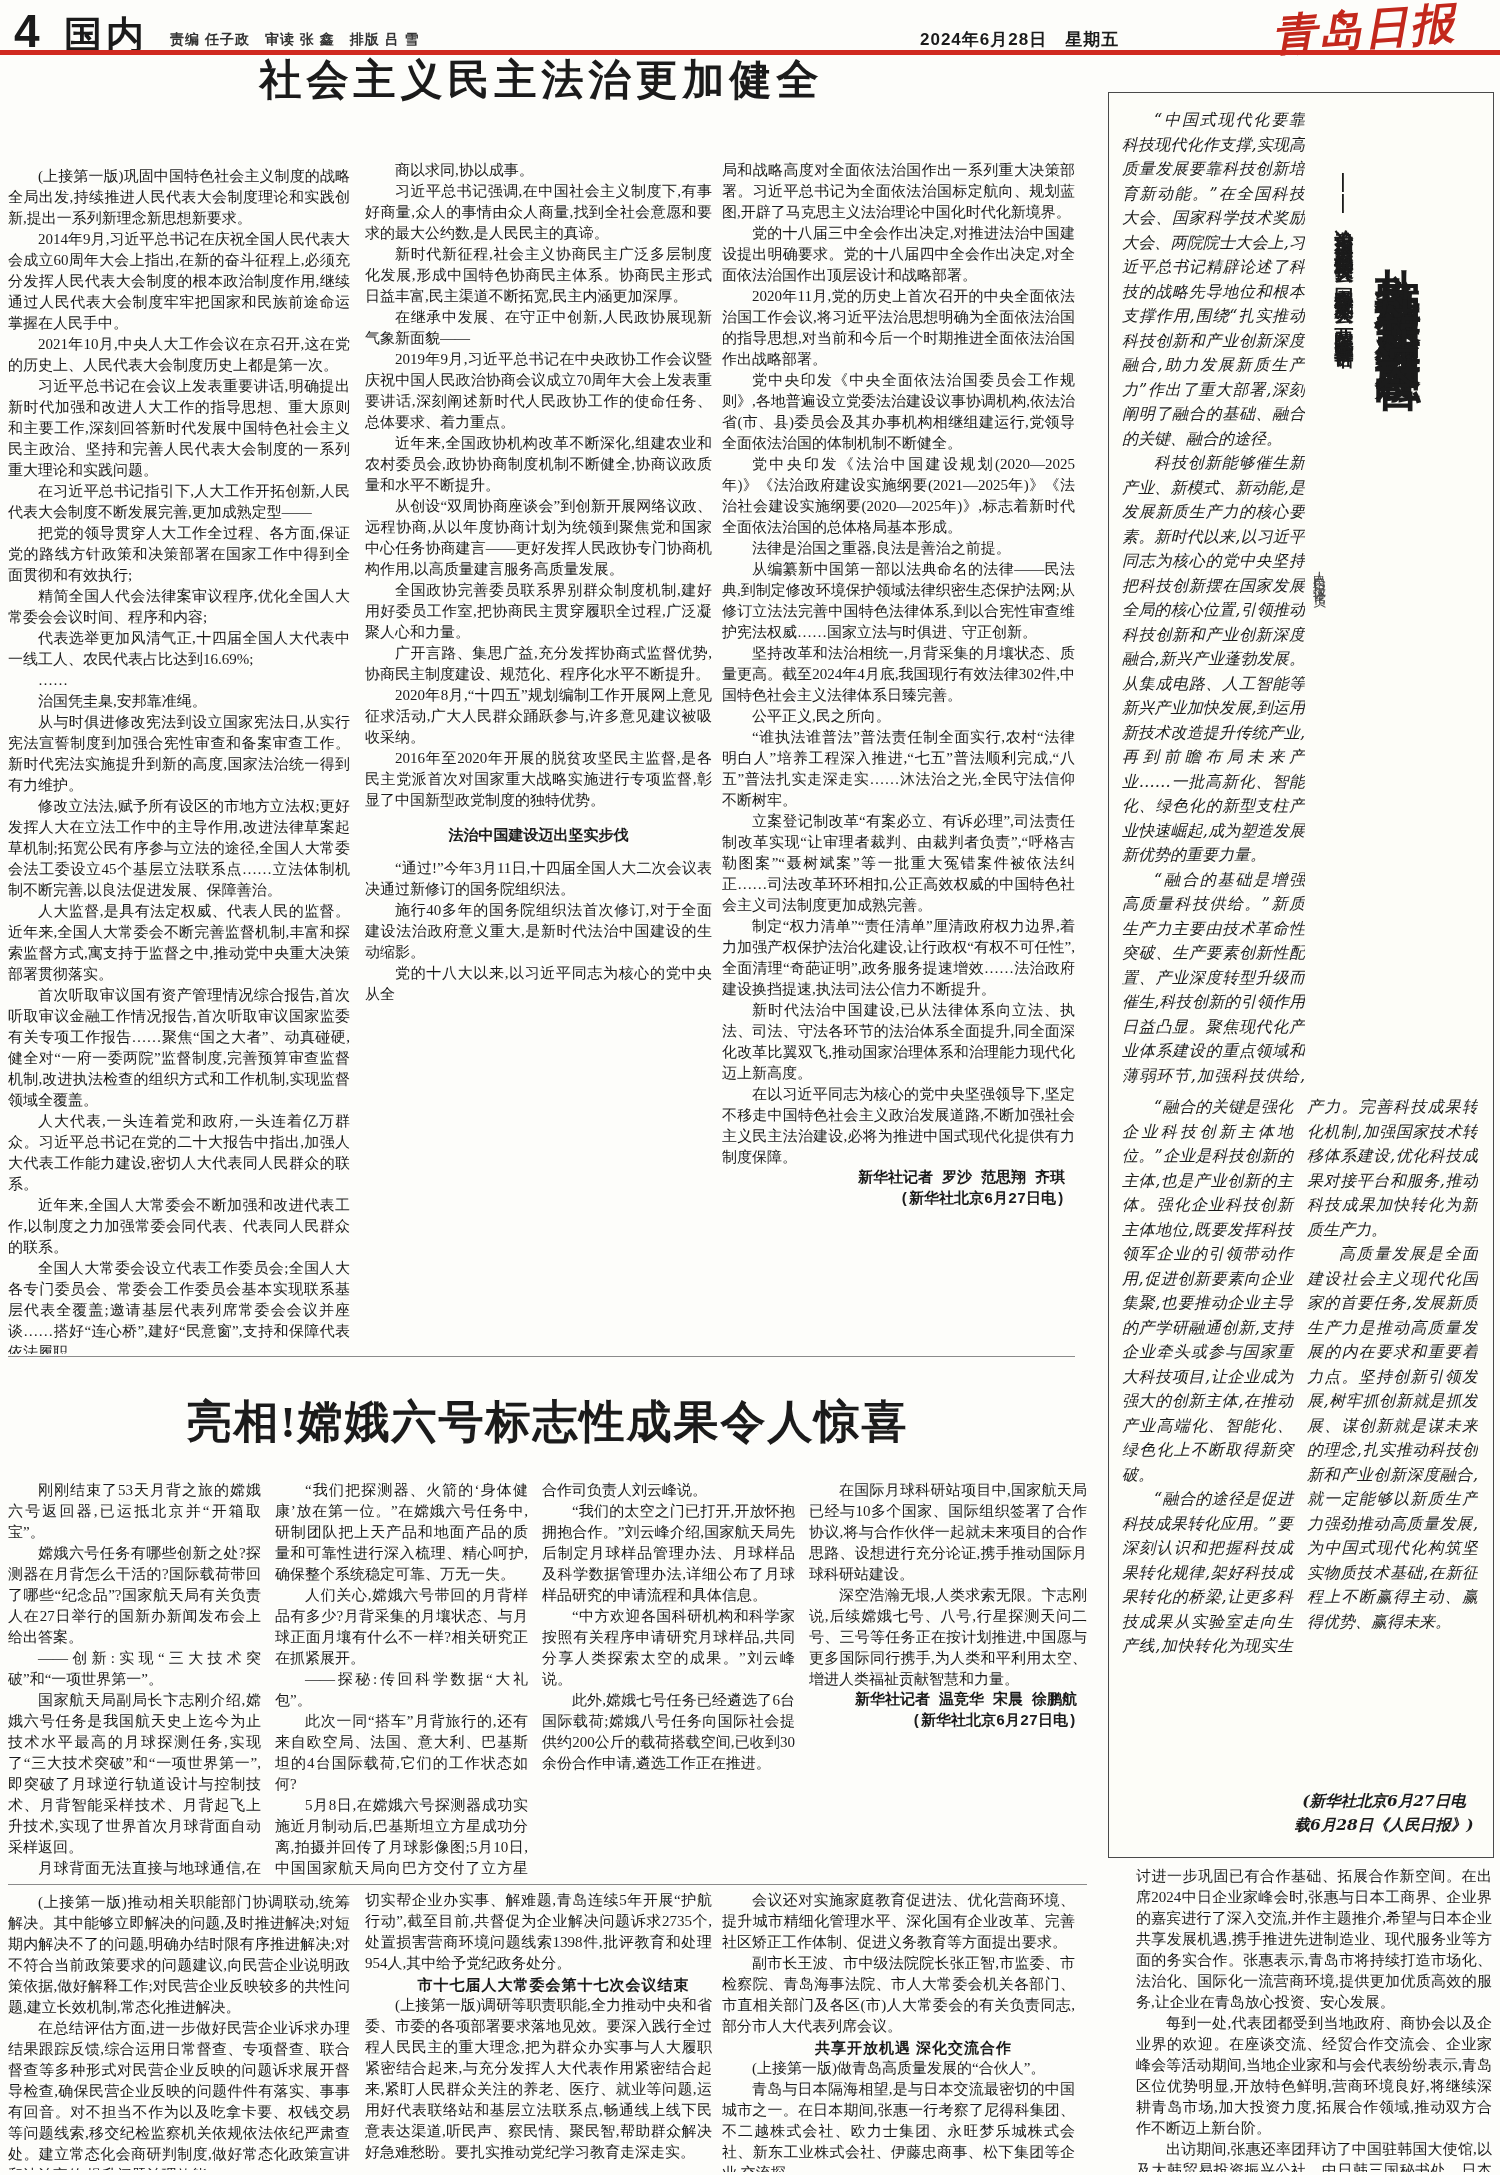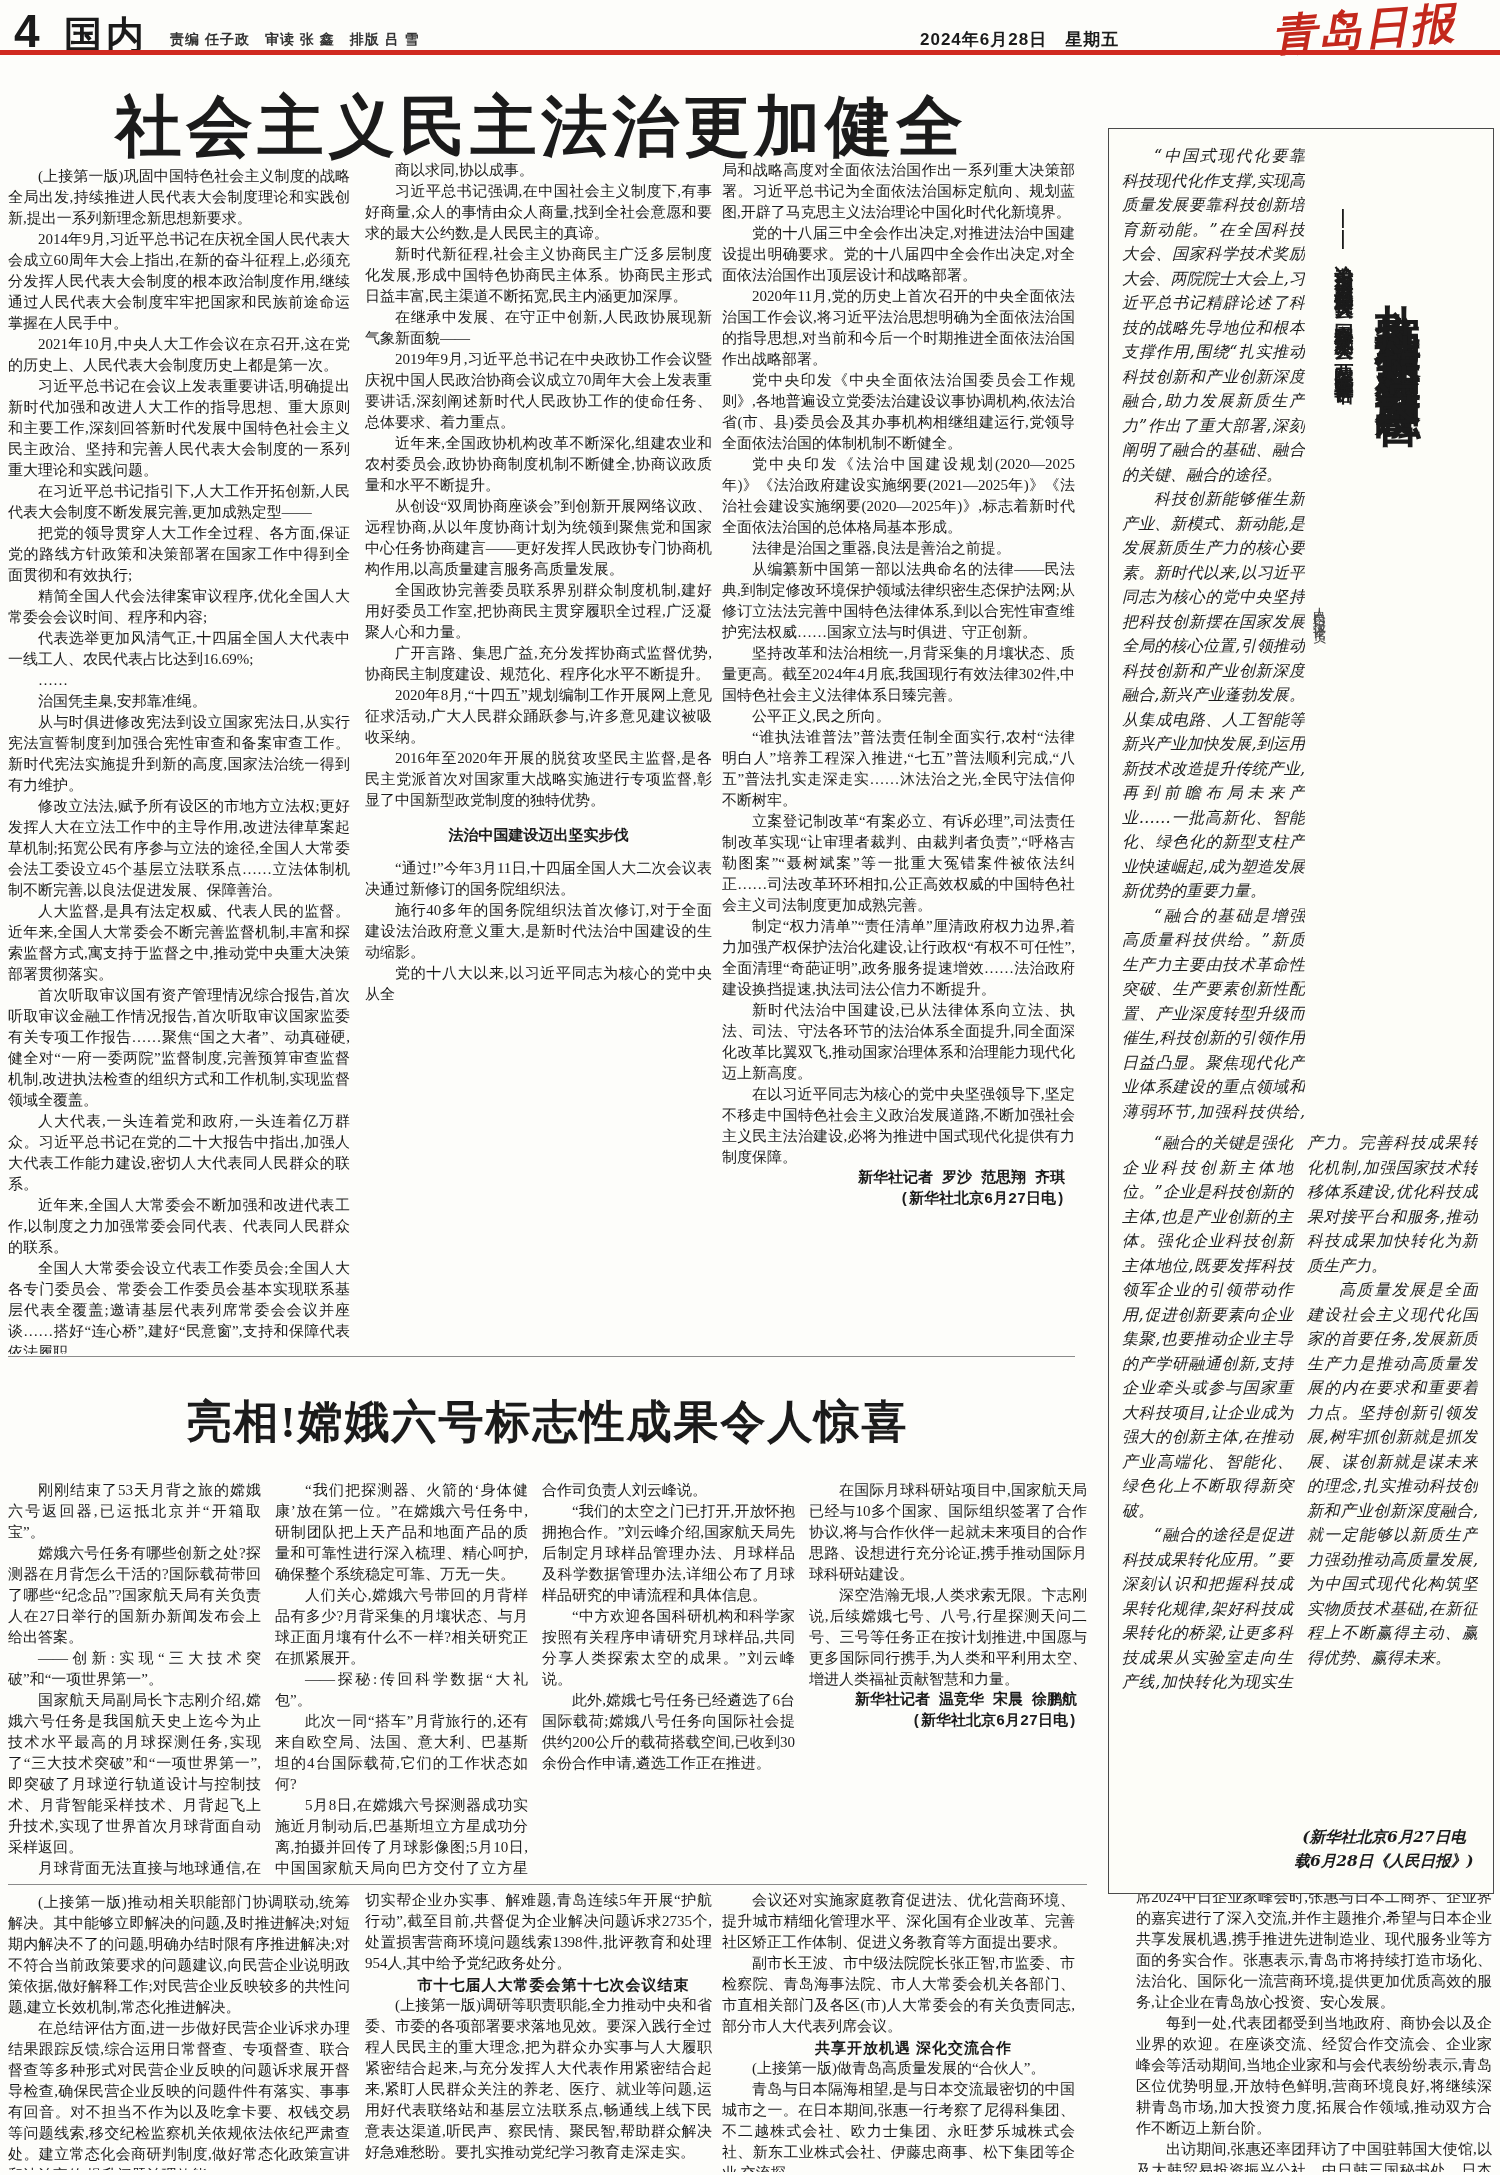--- a/index.html
+++ b/index.html
@@ -8,21 +8,21 @@
   .abs{position:absolute;}
   
   #pagenum{left:14px;top:4px;font-size:46px;font-weight:bold;font-family:"Liberation Sans",sans-serif;}
   #section{left:64px;top:10px;font-size:38px;font-weight:bold;letter-spacing:4px;font-family:"Liberation Sans",sans-serif;}
   #staff{left:170px;top:31px;font-size:14px;font-weight:bold;color:#333;font-family:"Liberation Sans",sans-serif;letter-spacing:1px;}
   #dateline{left:920px;top:28px;font-size:17px;font-weight:bold;font-family:"Liberation Sans",sans-serif;letter-spacing:1px;}
   #logo{left:1272px;top:0px;font-size:44px;font-weight:bold;font-style:italic;color:#c3281c;
         transform:rotate(-4deg);font-family:"DejaVu Serif",serif;letter-spacing:2px;}
   #rule{left:0;top:50px;width:1500px;height:5px;background:#d02a20;}
   
-  #lead-hl{left:8px;top:82px;width:1067px;text-align:center;font-size:66px;font-weight:900;letter-spacing:5px;}
+  #lead-hl{left:8px;top:52px;width:1067px;text-align:center;font-size:42px;font-weight:900;letter-spacing:5px;}
   .col{position:absolute;overflow:hidden;text-align:justify;}
   .col p{margin:0;text-indent:2em;font-size:15px;line-height:21px;}
   .col p.noind{text-indent:0;}
   .subhead{font-size:17px;font-weight:bold;text-align:center;text-indent:0 !important;
            font-family:"Liberation Sans",sans-serif;margin:13px 0 !important;}
   .byline{text-align:right;font-weight:bold;text-indent:0 !important;padding-right:10px;font-family:Liberation Mono, monospace;}
   #lead-c1{left:8px;top:160px;width:342px;height:1188px;margin-top:6px;}
   #lead-c2{left:365px;top:160px;width:347px;height:1188px;}
   #lead-c3{left:722px;top:160px;width:353px;height:1188px;}
   .hdiv{height:1px;background:#8a8a8a;}
@@ -35,21 +35,21 @@
   #ce-c4{left:809px;top:1480px;width:278px;height:398px;}
   #div2{left:8px;top:1884px;width:1079px;}
   
   #bt-a{left:8px;top:1892px;width:342px;height:278px;}
   #bt-b{left:365px;top:1890px;width:347px;height:282px;}
   #bt-c{left:722px;top:1890px;width:353px;height:282px;}
   #bt-d{left:1136px;top:1866px;width:356px;height:306px;}
   .strip-hl{font-size:21px;font-weight:bold;text-align:center;font-family:"Liberation Sans",sans-serif;
             margin:16px 0 14px 0;letter-spacing:1px;}
   
-  #combox{left:1108px;top:92px;width:384px;height:1764px;border:1px solid #4a4a4a;background:#fdfdf8;margin-top:36px;}
+  #combox{left:1108px;top:92px;width:384px;height:1764px;border:1px solid #4a4a4a;background:#fdfdf8;}
   .kai p{margin:0;text-indent:2em;font-size:16px;line-height:24.5px;font-style:italic;
          font-family:"DejaVu Serif",serif;text-align:justify;}
   #com-upper{left:13px;top:15px;width:183px;height:975px;overflow:hidden;position:absolute;}
   #com-author{position:absolute;left:201px;top:468px;writing-mode:vertical-rl;font-size:13px;
               letter-spacing:4px;color:#444;font-family:"Liberation Sans",sans-serif;}
   #com-sub{position:absolute;left:222px;top:80px;height:940px;writing-mode:vertical-rl;
            font-size:19px;font-weight:600;letter-spacing:2px;font-family:"Liberation Sans",sans-serif;}
   #com-title{position:absolute;left:258px;top:138px;height:910px;writing-mode:vertical-rl;
              font-size:46px;font-weight:900;letter-spacing:6px;}
   #com-lower{left:13px;top:1002px;width:356px;height:688px;position:absolute;overflow:hidden;

